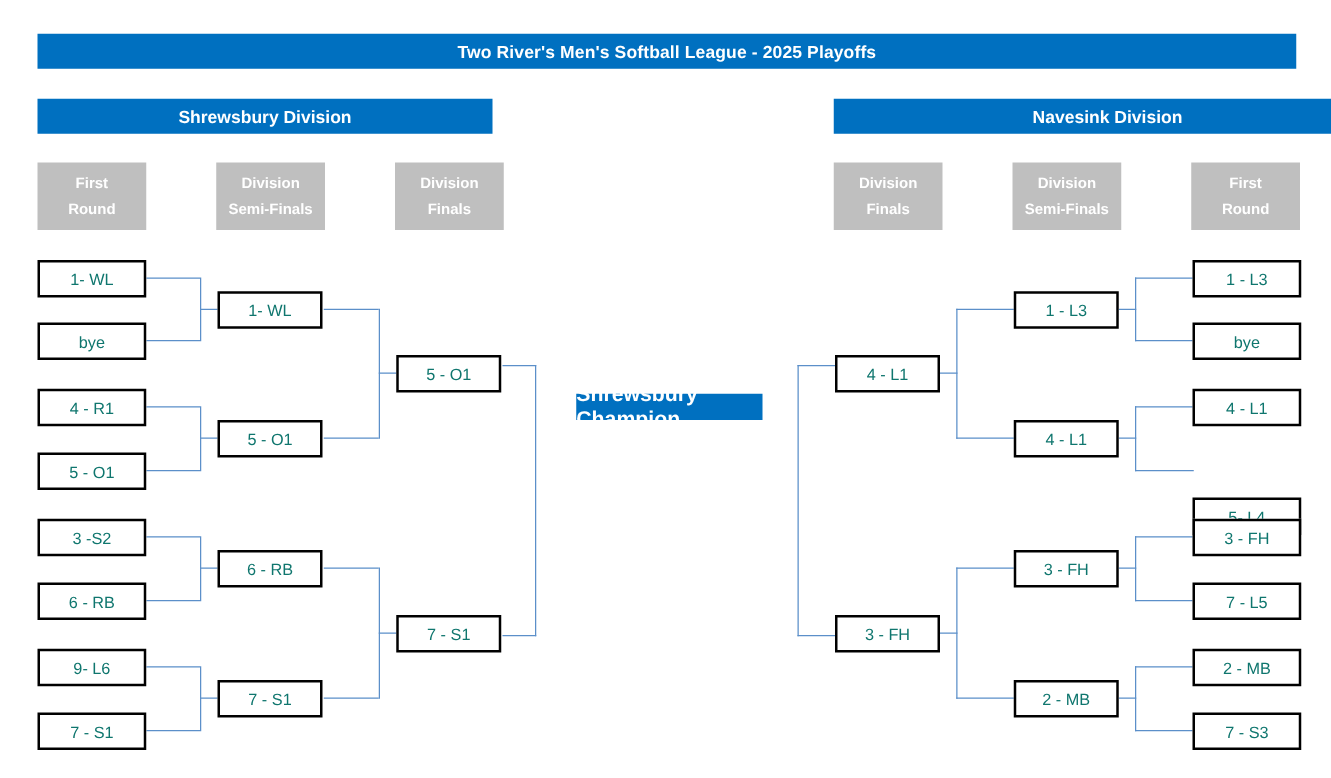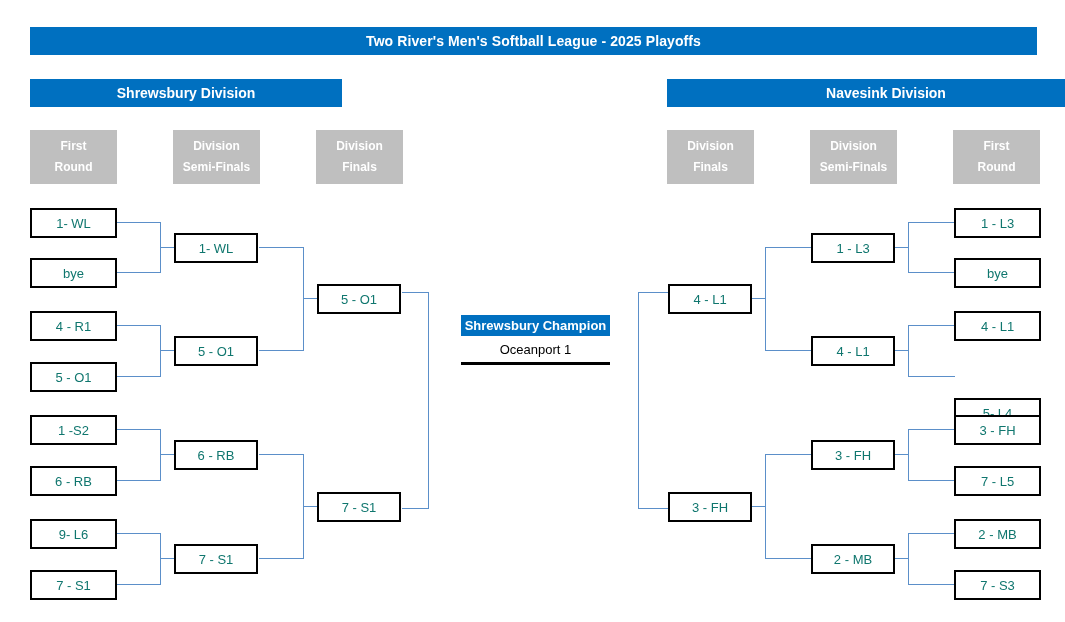--- a/index.html
+++ b/index.html
@@ -39,21 +39,21 @@
     position: absolute;
     height: 28px;
     background: #0070C0;
     color: #ffffff;
     font-size: 14px;
     font-weight: bold;
     display: flex;
     align-items: center;
     justify-content: center;
   }
-  .division-bar.left  { left: 30px;  top: 79px; width: 312px; }
+  .division-bar.left  { left: 30px;  top: 79px; width: 364px; }
   .division-bar.right { left: 667px; top: 79px; width: 438px; }
 
   
   .round-head {
     position: absolute;
     width: 87px;
     height: 54px;
     background: #BFBFBF;
     color: #ffffff;
     font-size: 12px;
@@ -97,21 +97,21 @@
   
   .champ {
     position: absolute;
     width: 149px;
     z-index: 4;
   }
   .champ-head {
     height: 21px;
     background: #0070C0;
     color: #ffffff;
-    font-size: 13px;
+    font-size: 17px;
     font-weight: bold;
     display: flex;
     align-items: center;
     justify-content: center;
   }
   .champ-name {
     height: 26px;
     background: #ffffff;
     border-bottom: 3px solid #000000;
     color: #000000;
@@ -222,21 +222,21 @@
   <div class="line h" style="left:752px;top:506px;width:14px;"></div>
 
   <div class="line h" style="left:638px;top:292px;width:30px;"></div>
   <div class="line h" style="left:638px;top:508px;width:30px;"></div>
   <div class="line v" style="left:638px;top:292px;height:217px;"></div>
 
   <div class="team-box w1" style="left:30px;top:208px;">1- WL</div>
   <div class="team-box w1" style="left:30px;top:258px;">bye</div>
   <div class="team-box w1" style="left:30px;top:311px;">4 - R1</div>
   <div class="team-box w1" style="left:30px;top:362px;">5 - O1</div>
-  <div class="team-box w1" style="left:30px;top:415px;">1 -S2</div>
+  <div class="team-box w1" style="left:30px;top:415px;">3 -S2</div>
   <div class="team-box w1" style="left:30px;top:466px;">6 - RB</div>
   <div class="team-box w1" style="left:30px;top:519px;">9- L6</div>
   <div class="team-box w1" style="left:30px;top:570px;">7 - S1</div>
 
   <div class="team-box w2" style="left:174px;top:233px;">1- WL</div>
   <div class="team-box w2" style="left:174px;top:336px;">5 - O1</div>
   <div class="team-box w2" style="left:174px;top:440px;">6 - RB</div>
   <div class="team-box w2" style="left:174px;top:544px;">7 - S1</div>
 
   <div class="team-box w2" style="left:317px;top:284px;">5 - O1</div>
@@ -254,16 +254,15 @@
   <div class="team-box w2" style="left:811px;top:233px;">1 - L3</div>
   <div class="team-box w2" style="left:811px;top:336px;">4 - L1</div>
   <div class="team-box w2" style="left:811px;top:440px;">3 - FH</div>
   <div class="team-box w2" style="left:811px;top:544px;">2 - MB</div>
 
   <div class="team-box w2" style="left:668px;top:284px;">4 - L1</div>
   <div class="team-box w2" style="left:668px;top:492px;">3 - FH</div>
 
   <div class="champ" style="left:461px;top:315px;">
     <div class="champ-head">Shrewsbury Champion</div>
-    <div class="champ-name">Oceanport 1</div>
   </div>
 
 </div>
 
 </body></html>

